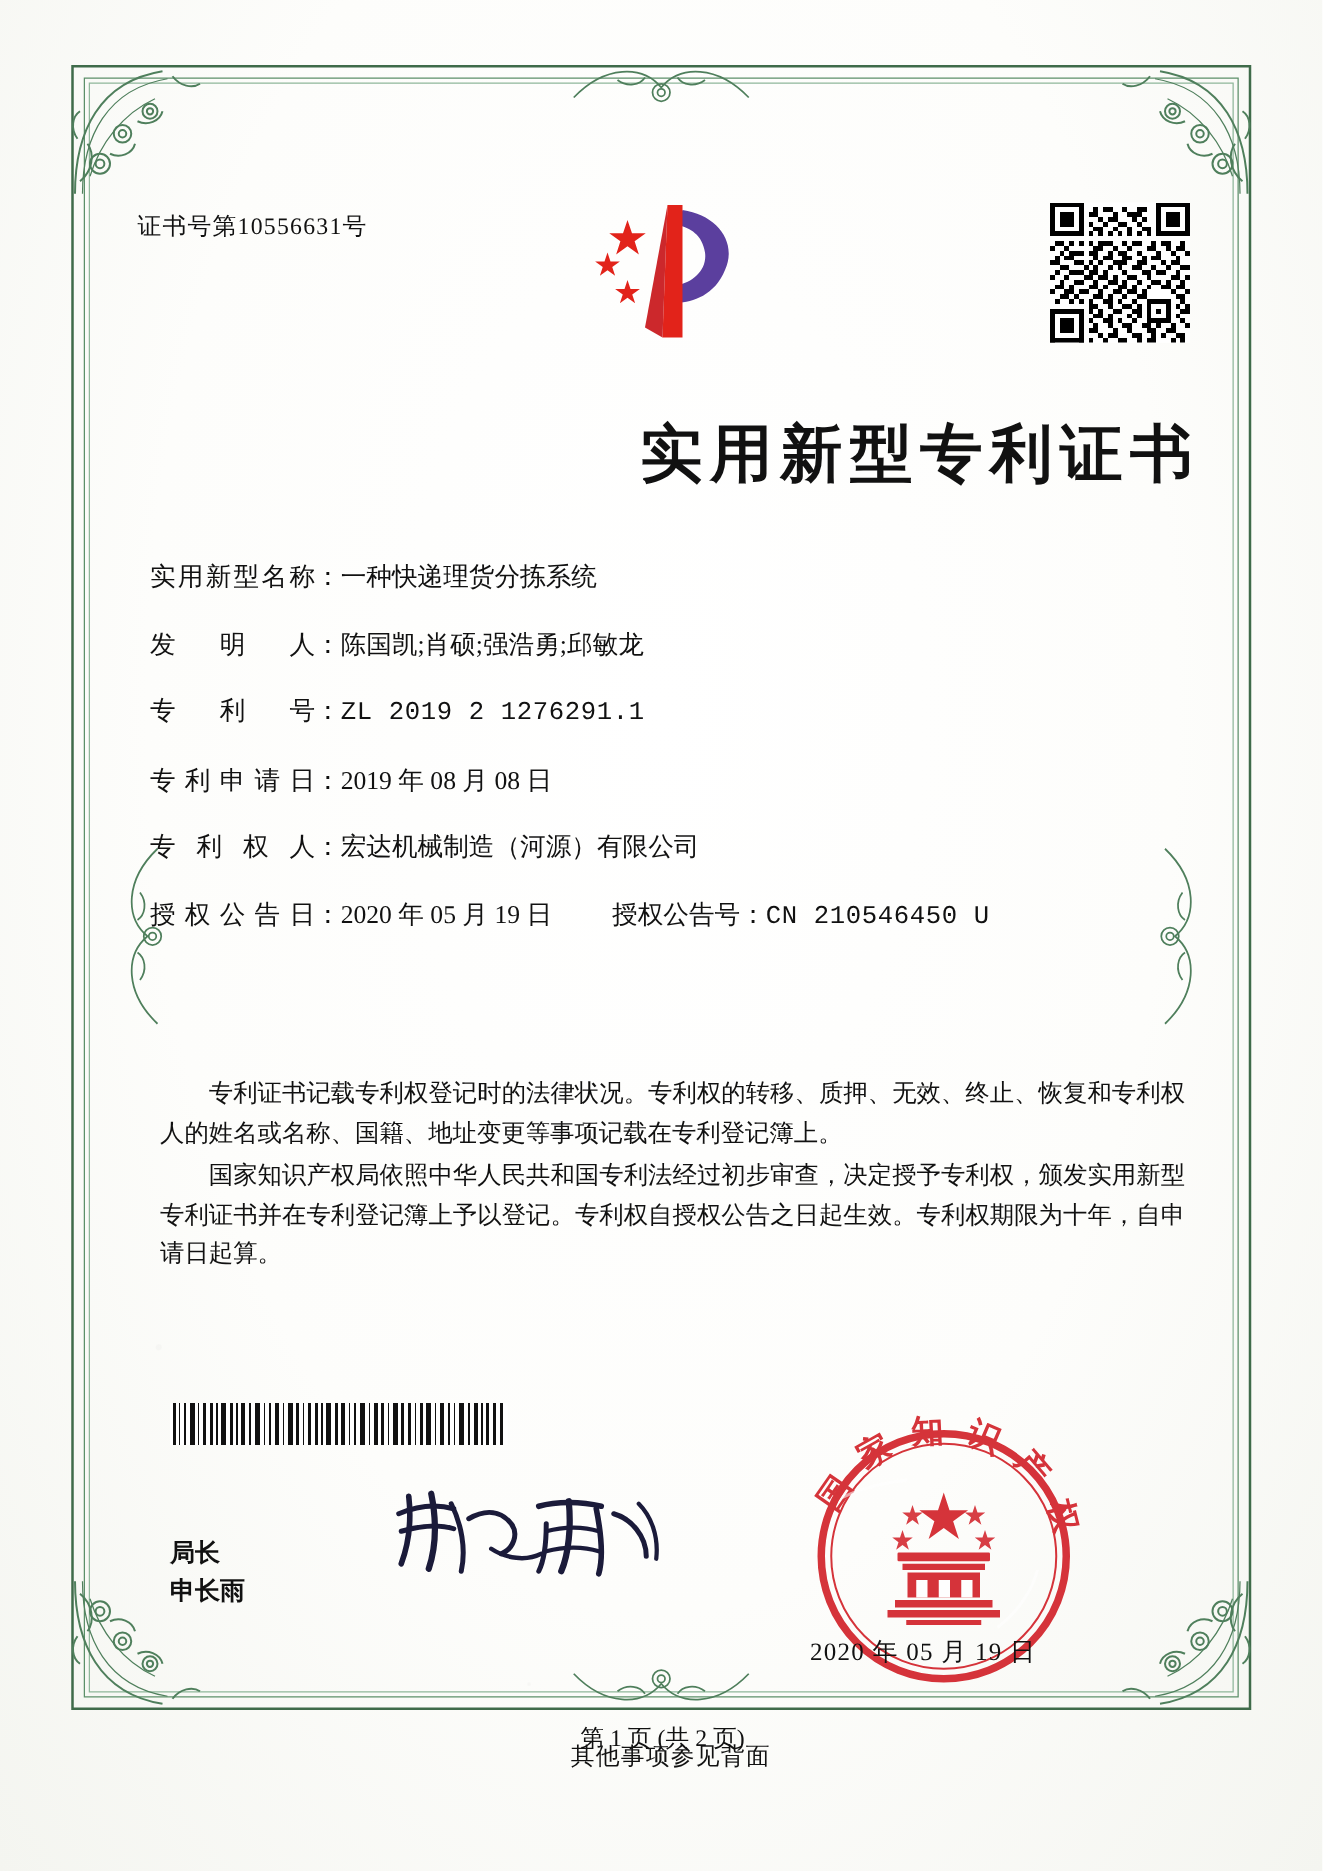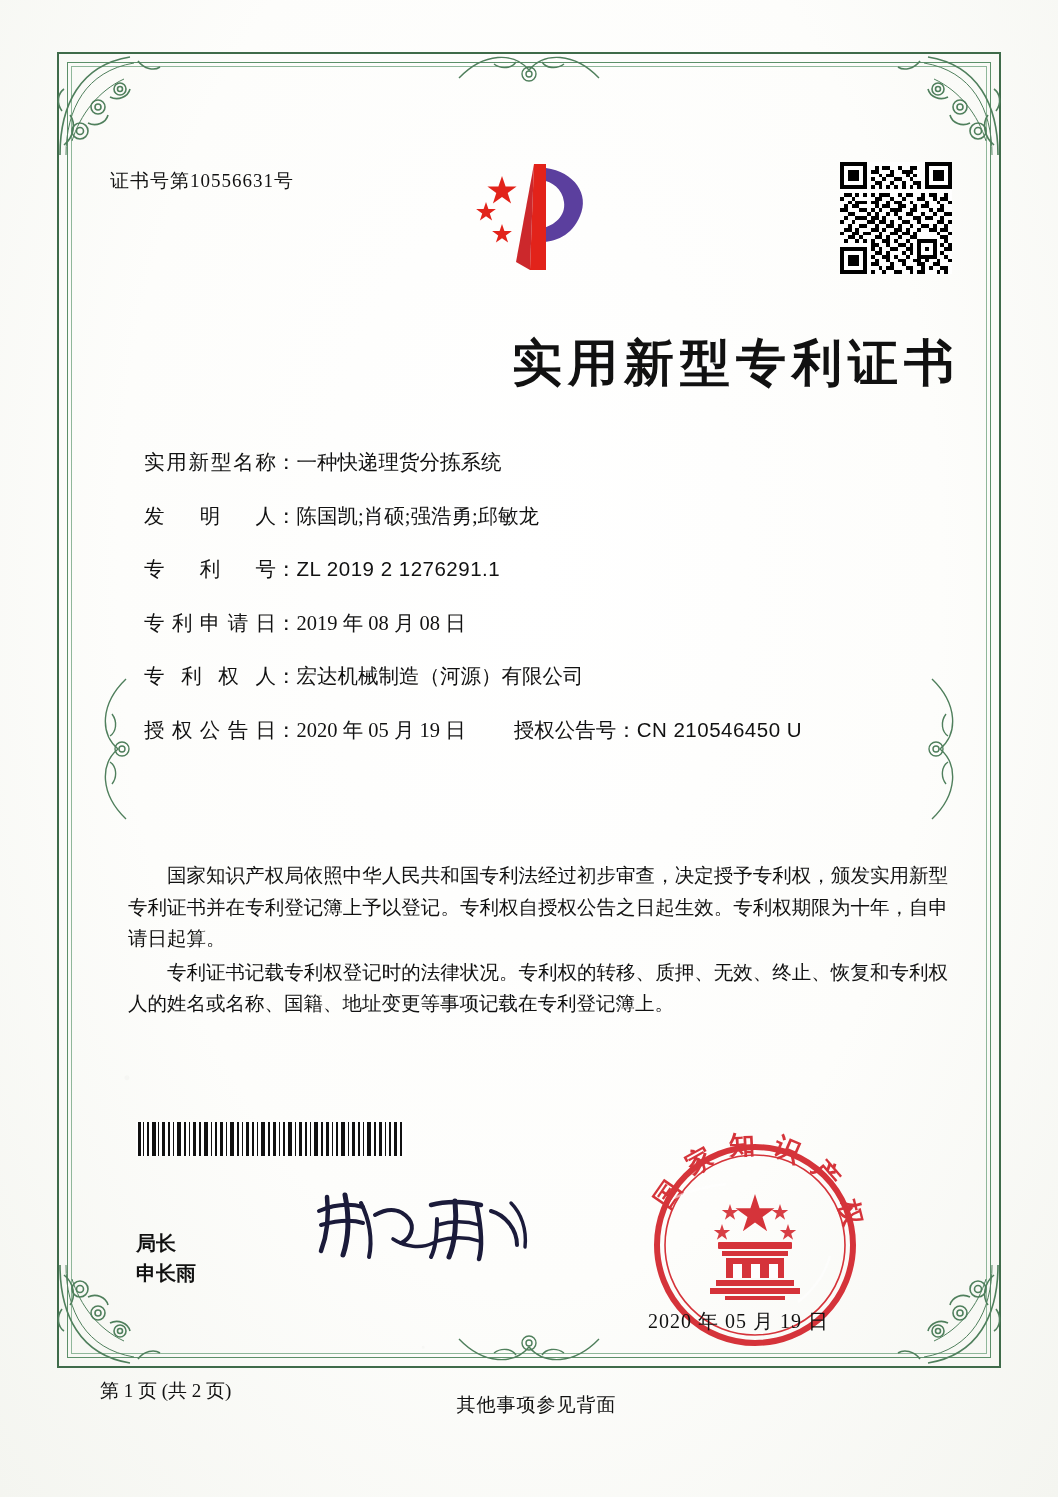--- a/index.html
+++ b/index.html
@@ -123,39 +123,39 @@
     text-align: right;
     font-size: 50px;
     letter-spacing: 6px;
     font-weight: 700;
     color: #111;
     font-family: "DejaVu Serif", "Liberation Serif", serif;
   }
 
   .fields {
     position: absolute;
-    left: 44px;
+    left: 20px;
     top: 352px;
     width: 820px;
   }
   .field-row {
     font-size: 20.5px;
     line-height: 1.0;
     margin-bottom: 33px;
     color: #111;
     white-space: nowrap;
   }
   .fl {
     display: inline-block;
     width: 132px;
     text-align: justify;
     text-align-last: justify;
   }
   .fv { display: inline-block; }
-  .fv-mono { font-family: Liberation Sans, sans-serif; letter-spacing: 0.5px; }
+  .fv-mono { font-family: Liberation Mono, monospace; letter-spacing: 0.5px; }
 
   .row-split { display: flex; white-space: nowrap; }
   .row-split .seg2 { margin-left: 48px; }
 
   .paras {
     position: absolute;
     left: 28px;
     top: 760px;
     width: 820px;
     font-size: 19.5px;
@@ -212,20 +212,21 @@
     font-size: 20px;
     color: #111;
     letter-spacing: 1px;
   }
 
   .page-num {
     position: absolute;
     left: 0;
     right: 0;
     top: 1278px;
+    text-align: center;
     font-size: 19px;
     color: #111;
   }
 
   .footnote {
     position: absolute;
     left: 0;
     right: 0;
     top: 1392px;
     text-align: center;
@@ -656,22 +657,22 @@
 
 
       <div class="field-row row-split">
         <span class="seg1"><span class="fl">授权公告日</span><span>：</span><span class="fv">2020 年 05 月 19 日</span></span>
         <span class="seg2"><span>授权公告号</span><span>：</span><span class="fv fv-mono">CN 210546450 U</span></span>
       </div>
 
     </div>
 
     <div class="paras">
+      <p>专利证书记载专利权登记时的法律状况。专利权的转移、质押、无效、终止、恢复和专利权人的姓名或名称、国籍、地址变更等事项记载在专利登记簿上。</p>
       <p>国家知识产权局依照中华人民共和国专利法经过初步审查，决定授予专利权，颁发实用新型专利证书并在专利登记簿上予以登记。专利权自授权公告之日起生效。专利权期限为十年，自申请日起算。</p>
-      <p>专利证书记载专利权登记时的法律状况。专利权的转移、质押、无效、终止、恢复和专利权人的姓名或名称、国籍、地址变更等事项记载在专利登记簿上。</p>
     </div>
 
     <div class="barcode">
       <svg width="270" height="34" viewBox="0 0 270 34" shape-rendering="crispEdges">
         <rect width="270" height="34" fill="#fff"></rect>
         <g fill="#111">
           <rect x="2" y="0" width="3" height="34"></rect>
             <rect x="7" y="0" width="1" height="34"></rect>
           <rect x="11" y="0" width="2" height="34"></rect>
             <rect x="16" y="0" width="4" height="34"></rect>

